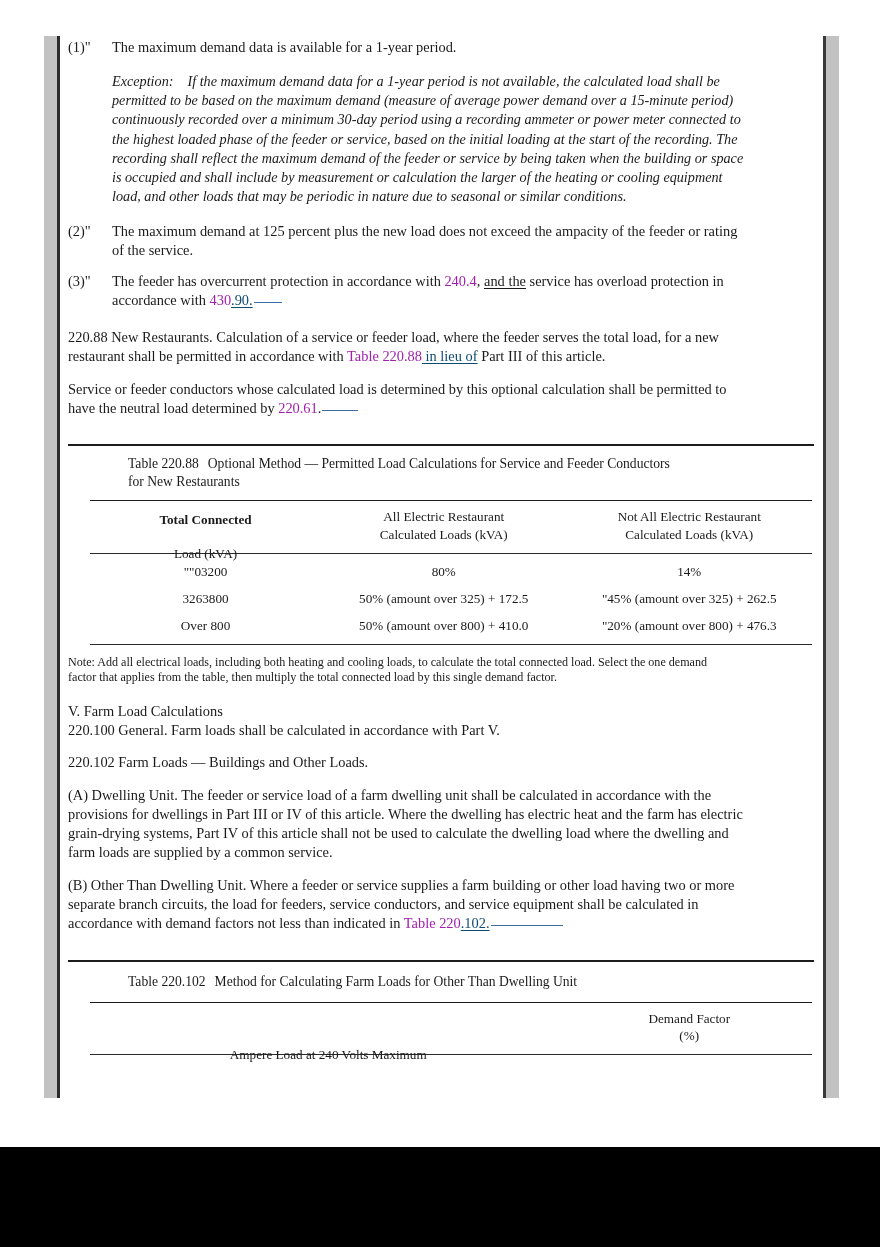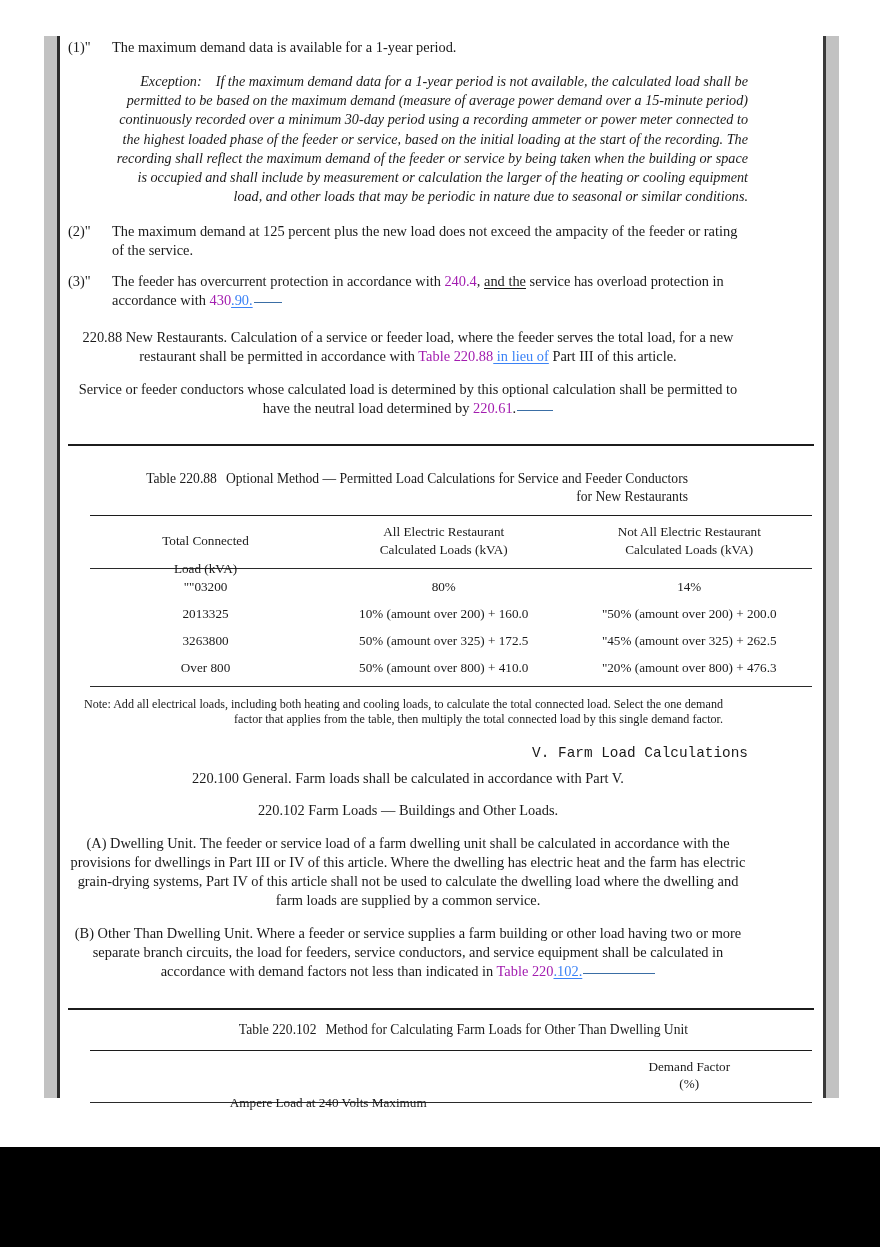--- a/index.html
+++ b/index.html
@@ -43,26 +43,26 @@
   .edge-bar.right { left: 823px; border-left:  3px solid #3a3a3a; }
 
   
   #col {
     position: absolute;
     left: 68px;
     top: 38px;
     width: 680px;
   }
 
-  p { margin: 0; text-align: right; }
+  p { margin: 0; }
 
   .body-p {
     font-size: 14.4px;
     line-height: 19.3px;
-    text-align: center;
+    text-align: left;
     margin-bottom: 13px;
   }
 
   
   .cond {
     position: relative;
     padding-left: 44px;
     font-size: 14.4px;
     line-height: 19.3px;
     margin-bottom: 11px;
@@ -83,21 +83,21 @@
     margin-bottom: 16px;
   }
   .exception .ex-lead { font-style: italic; }
   .exception .ex-gap { display: inline-block; width: 14px; }
 
   a.lnk, .lnk {
     color: #a21caf;
     text-decoration: none;
   }
   .lnk-u {
-    color: #3b82f6;
+    color: #0c4a6e;
     text-decoration: underline;
     text-underline-offset: 2px;
   }
   .ul-dark {
     text-decoration: underline;
     text-underline-offset: 2px;
   }
   .trail-rule {
     display: inline-block;
     width: 42px;
@@ -119,22 +119,22 @@
   
   .tbl-block { margin-top: 22px; margin-bottom: 8px; }
 
   .rule-thick { border-top: 2.4px solid #1c1c1c; width: 746px; margin-left: 0; }
   .rule-mid   { border-top: 1.6px solid #1c1c1c; width: 722px; margin-left: 22px; }
   .rule-thin  { border-top: 1.3px solid #2a2a2a; width: 722px; margin-left: 22px; }
 
   .tbl-caption {
     font-size: 13.6px;
     line-height: 18px;
-    text-align: right;
-    padding: 24px 60px 9px 60px;
+    text-align: left;
+    padding: 9px 60px 9px 60px;
   }
   .tbl-caption .cap-gap { display: inline-block; width: 9px; }
 
   table.data {
     border-collapse: collapse;
     width: 722px;
     margin-left: 22px;
     font-size: 13.2px;
   }
   table.data th {
@@ -148,37 +148,36 @@
   table.data th .l2 { display: block; }
   table.data td {
     text-align: center;
     padding: 5.5px 4px;
     line-height: 16px;
   }
   table.data col.c1 { width: 32%; }
   table.data col.c2 { width: 34%; }
   table.data col.c3 { width: 34%; }
 
-  .th-col1 .l1 { position: relative; top: 9px; }
+  .th-col1 .l1 { position: relative; top: 3px; font-weight: bold; }
   .th-col1 .l2 { position: relative; top: 19px; }
 
   .note {
     font-size: 12.1px;
     line-height: 15.6px;
     margin-top: 10px;
     margin-bottom: 0;
     width: 655px;
   }
 
   .sec-head {
     font-size: 14.4px;
     line-height: 19.3px;
     margin-top: 16px;
-    margin-bottom: 6px;
-    font-family: Liberation Mono, monospace;
+    margin-bottom: 0;
   }
 </style>
 </head>
 <body>
 
 <div id="page">
 
   <div class="edge-bar left"></div>
   <div class="edge-bar right"></div>
 
@@ -245,25 +244,20 @@
             <col class="c2">
             <col class="c3">
           </colgroup>
         <tbody>
           <tr>
             <td>""03200</td>
             <td>80%</td>
             <td>14%</td>
           </tr>
           <tr>
-            <td>2013325</td>
-            <td>10% (amount over 200) + 160.0</td>
-            <td>"50% (amount over 200) + 200.0</td>
-          </tr>
-          <tr>
             <td>3263800</td>
             <td>50% (amount over 325) + 172.5</td>
             <td>"45% (amount over 325) + 262.5</td>
           </tr>
           <tr>
             <td>Over 800</td>
             <td>50% (amount over 800) + 410.0</td>
             <td>"20% (amount over 800) + 476.3</td>
           </tr>
         </tbody>

